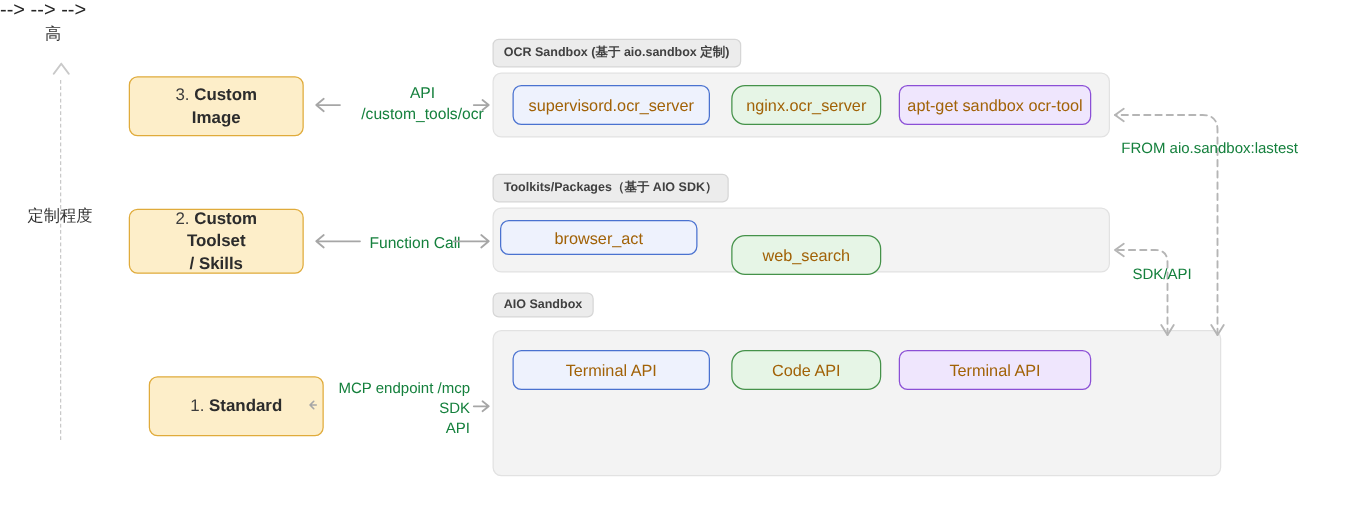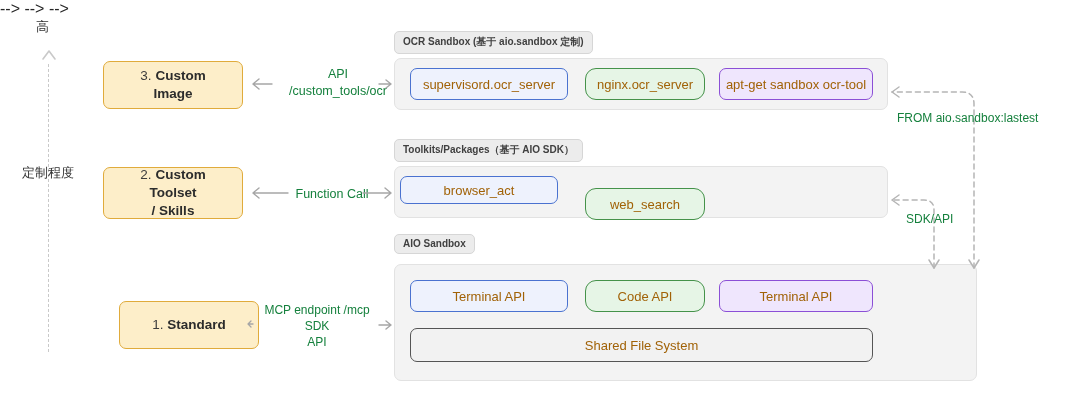--- a/index.html
+++ b/index.html
@@ -177,21 +177,21 @@
       <path d="M1 7 L29 7 M29 7 L23 2 M29 7 L23 12" stroke="#a6a6a6" stroke-width="1.4" fill="none" stroke-linecap="round" stroke-linejoin="round"></path>
     </svg>
   </div>
 
    --&gt;
   <div class="abs arrow" style="left:245px; top:318px;">
     <svg width="10" height="12" viewBox="0 0 10 12">
       <path d="M8 6 L3 6 M3 6 L6 3 M3 6 L6 9" stroke="#a6a6a6" stroke-width="1.3" fill="none" stroke-linecap="round" stroke-linejoin="round"></path>
     </svg>
   </div>
-  <div class="abs conn-label conn-label-sm" style="left:258px; top:302px; width:118px;">
+  <div class="abs conn-label conn-label-sm" style="left:258px; top:302px; width:118px;text-align:right;">
     <div>MCP endpoint /mcp</div>
     <div>SDK</div>
     <div>API</div>
   </div>
   <div class="abs arrow" style="left:378px; top:318px;">
     <svg width="16" height="14" viewBox="0 0 16 14">
       <path d="M1 7 L13 7 M13 7 L8 3 M13 7 L8 11" stroke="#a6a6a6" stroke-width="1.4" fill="none" stroke-linecap="round" stroke-linejoin="round"></path>
     </svg>
   </div>
 
@@ -214,21 +214,20 @@
 
 
   
   <div class="abs group-label" style="left:394px; top:234px;">AIO Sandbox</div>
   <div class="abs group-box" style="left:394px; top:264px; width:583px; height:117px;"></div>
 
   <div class="abs chip chip-blue" style="left:410px; top:280px; width:158px; height:32px;">Terminal API</div>
   <div class="abs chip chip-green" style="left:585px; top:280px; width:120px; height:32px;">Code API</div>
   <div class="abs chip chip-purple" style="left:719px; top:280px; width:154px; height:32px;">Terminal API</div>
 
-  <div class="abs chip chip-gray" style="left:410px; top:328px; width:463px; height:34px;">Shared File System</div>
 
 
   
   
   <div class="abs arrow" style="left:880px; top:78px;">
     <svg width="104" height="192" viewBox="0 0 104 192">
       <path d="M94 190 L94 26 Q94 14 82 14 L12 14" stroke="#b5b5b5" stroke-width="1.5" fill="none" stroke-dasharray="5,4" stroke-linecap="round"></path>
       <path d="M12 14 L19 9 M12 14 L19 19" stroke="#b5b5b5" stroke-width="1.5" fill="none" stroke-linecap="round" stroke-linejoin="round"></path>
       <path d="M94 190 L89 182 M94 190 L99 182" stroke="#b5b5b5" stroke-width="1.5" fill="none" stroke-linecap="round" stroke-linejoin="round"></path>
     </svg>

